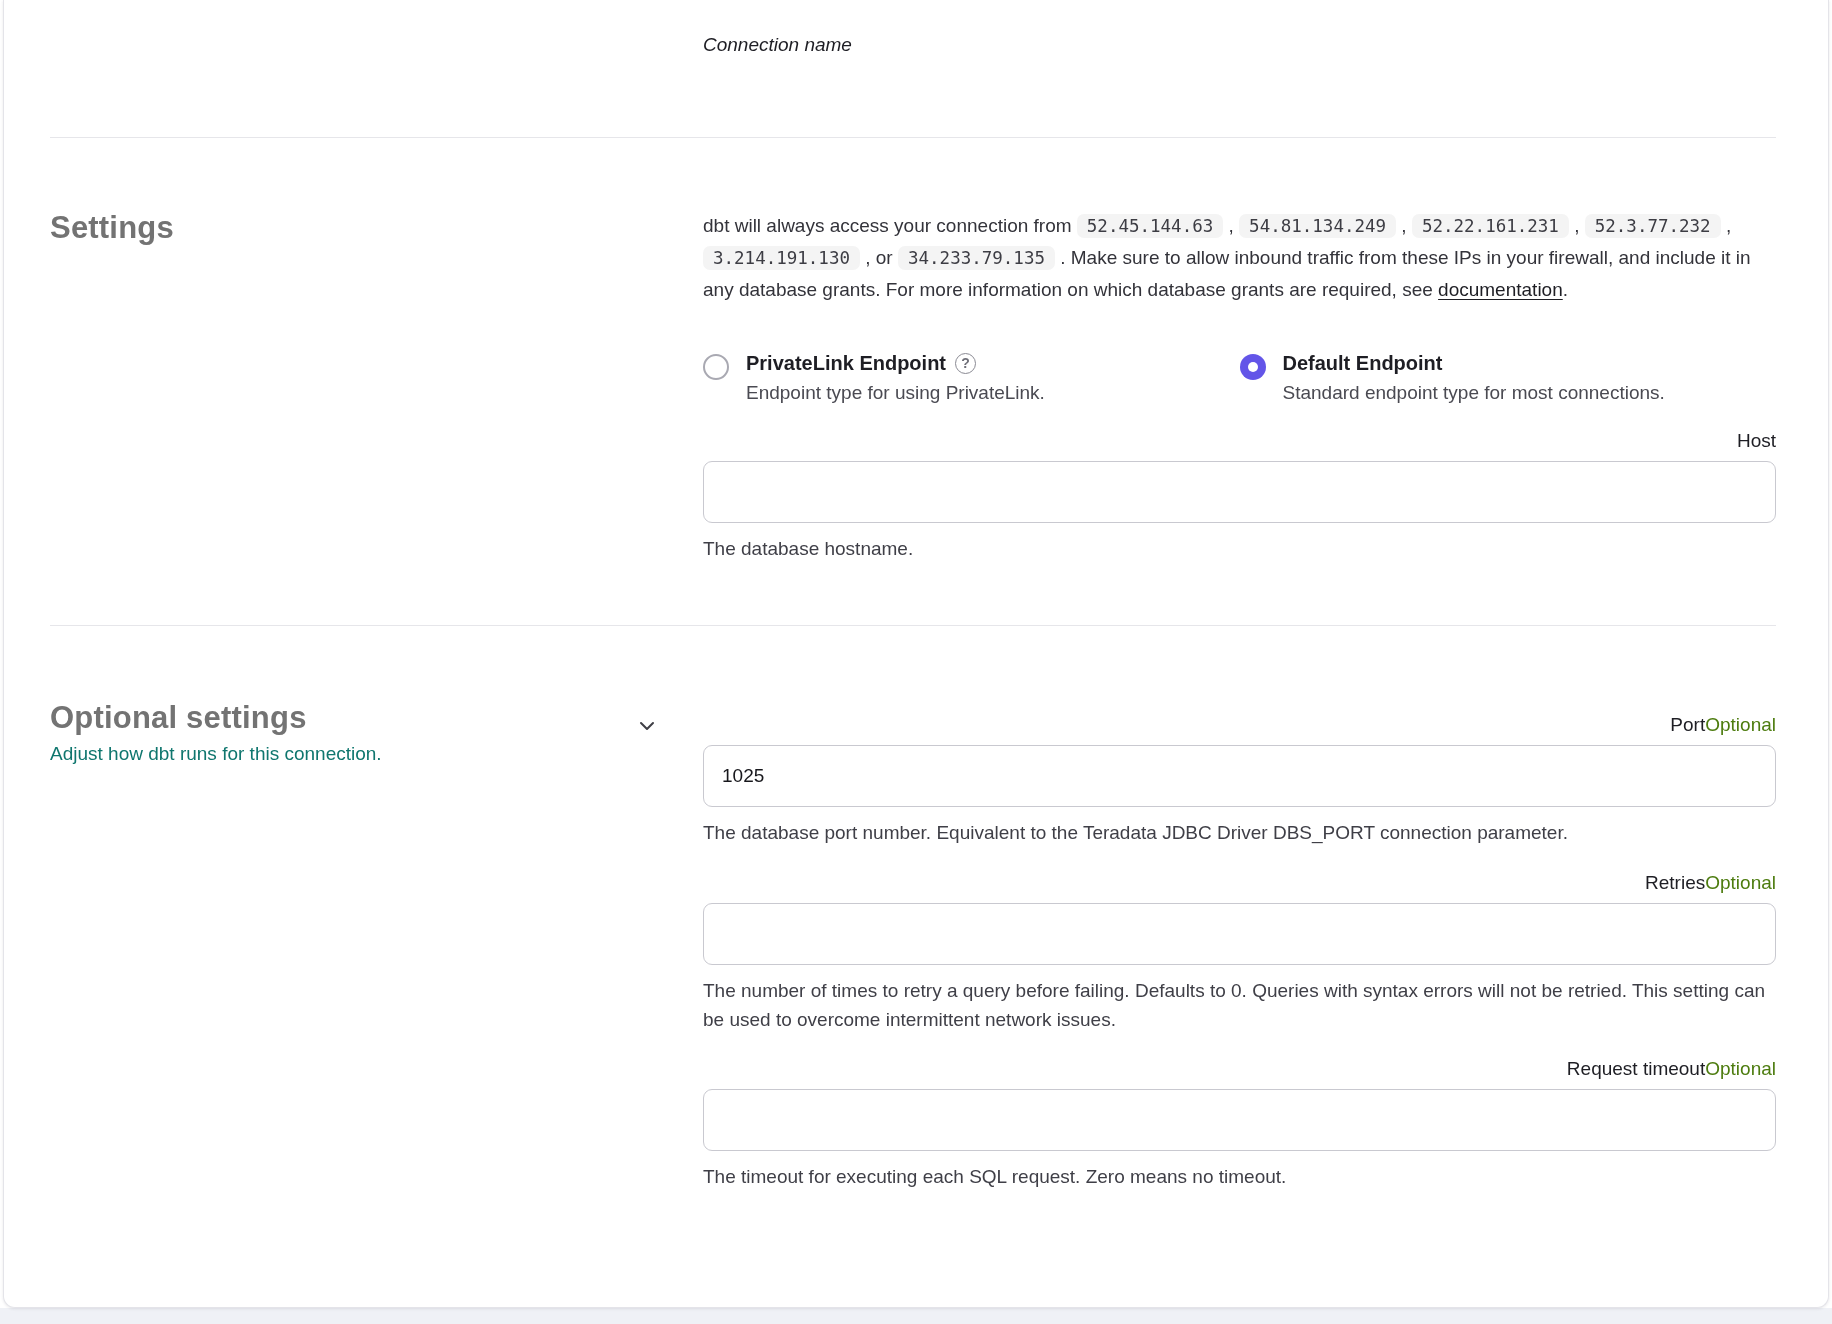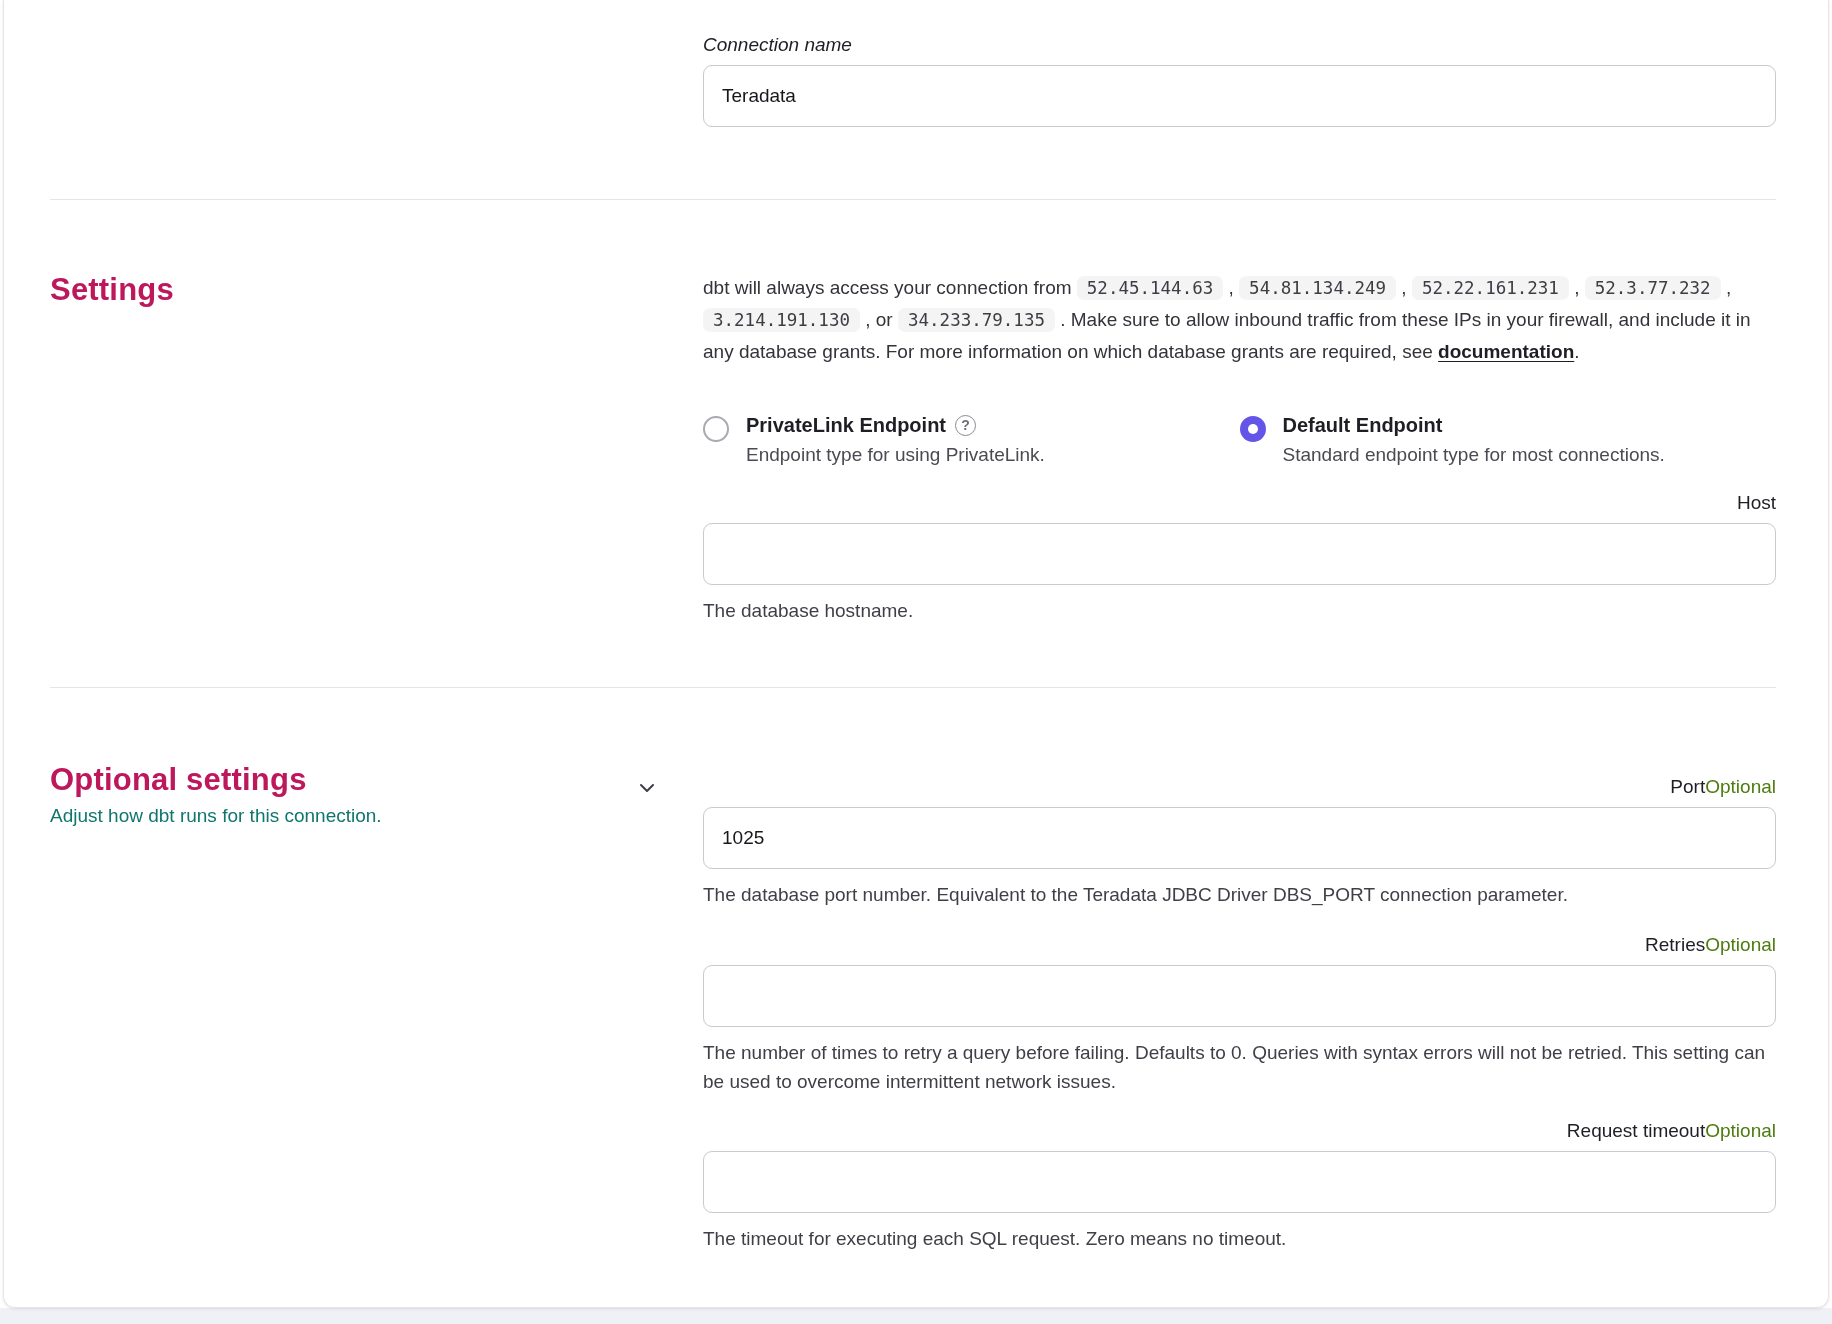--- a/index.html
+++ b/index.html
@@ -45,33 +45,33 @@
     font-family: inherit;
     background: #fff;
     outline: none;
     display: block;
   }
   .top-row .field-label { margin-bottom: 9px; font-style: italic; }
 
   .divider { border: none; border-top: 1px solid #e6e6ea; margin: 0; }
 
   .settings-row { padding-top: 72px; padding-bottom: 62px; }
-  .section-heading { margin: 0; font-size: 31px; font-weight: 600; color: #be185d; letter-spacing: 0.2px; }
+  .section-heading { margin: 0; font-size: 31px; font-weight: 600; color: #737373; letter-spacing: 0.2px; }
 
   .ip-paragraph { margin: 0; font-size: 19px; line-height: 1.68; color: #33333a; }
   .chip {
     font-family: "DejaVu Sans Mono", "Liberation Mono", monospace;
     font-size: 17.5px;
     background: #f4f4f4;
     color: #3d3d44;
     border-radius: 7px;
     padding: 2px 10px;
     white-space: nowrap;
   }
-  .doc-link { color: #1e1e24; text-decoration: underline; text-underline-offset: 3px; font-weight: 700; cursor: pointer; }
+  .doc-link { color: #1e1e24; text-decoration: underline; text-underline-offset: 3px; font-weight: 400; cursor: pointer; }
 
   .radio-row { display: flex; margin-top: 46px; }
   .radio-option { display: flex; align-items: flex-start; gap: 17px; width: 50%; cursor: pointer; }
   .radio-circle { width: 26px; height: 26px; border-radius: 50%; flex: 0 0 auto; margin-top: 2px; position: relative; }
   .radio-circle.selected { background: #6355e8; }
   .radio-circle.selected::after {
     content: ""; position: absolute; width: 10px; height: 10px;
     background: #fff; border-radius: 50%; top: 8px; left: 8px;
   }
   .radio-circle.unselected { border: 2px solid #a9a9b2; background: #fff; }
@@ -97,21 +97,20 @@
 </style>
 </head>
 <body>
 
 <div class="card">
 
   <section class="row top-row">
     <div class="col-left"></div>
     <div class="col-right">
       <label class="field-label">Connection name</label>
-      <input class="text-input" type="text" value="Teradata" style="">
     </div>
   </section>
 
   <hr class="divider">
 
   <section class="row settings-row">
     <div class="col-left">
       <h2 class="section-heading">Settings</h2>
     </div>
     <div class="col-right">

